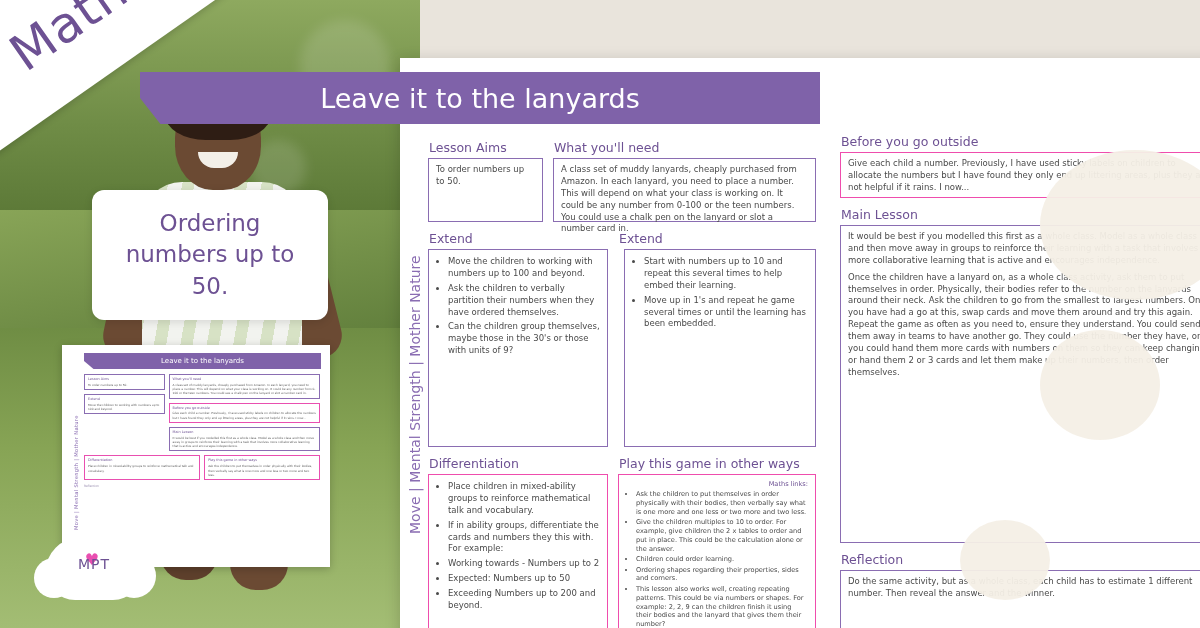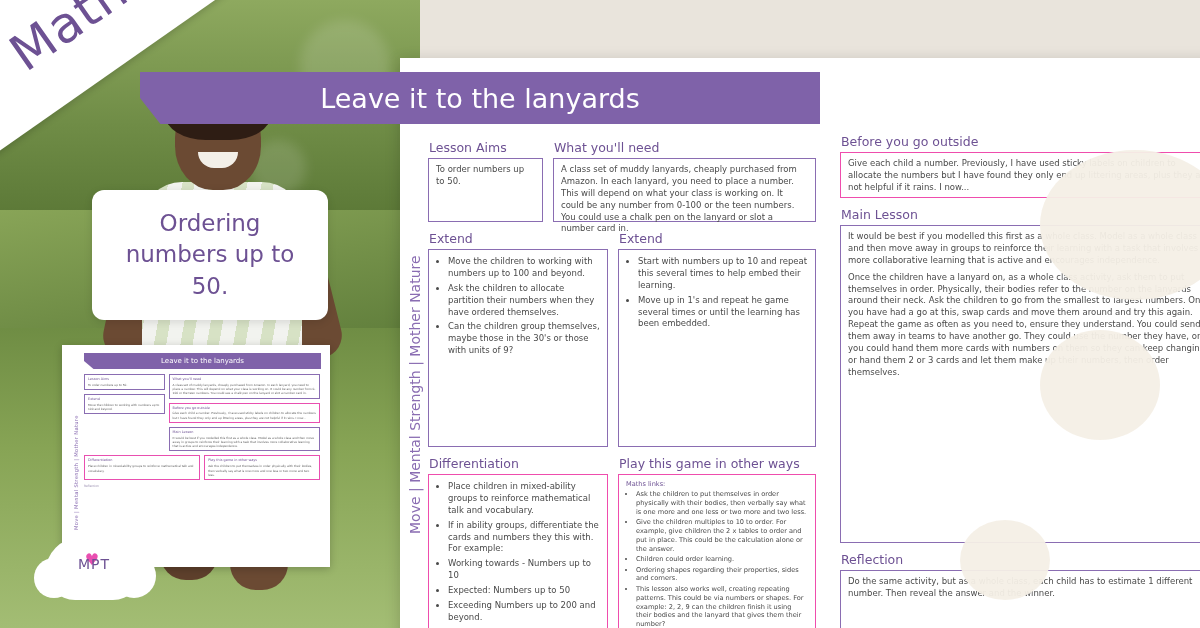--- a/index.html
+++ b/index.html
@@ -244,21 +244,21 @@
   }
   .box.pink { border: 1.5px solid #ef4dad; }
   .box ul { margin: 1px 0 0 12px; padding: 0; }
   .box li { margin-bottom: 3px; }
   .box p { margin: 0 0 5px 0; }
   .row { display: flex; gap: 10px; }
   .mb { margin-bottom: 9px; }
   .small { font-size: 6.6px; line-height: 1.35; }
   .small ul { margin: 1px 0 4px 10px; }
   .small li { margin-bottom: 1.5px; }
-  .lbl { color:#6d5193; }
+  .lbl { color:#6d5193;text-align:right; }
 
   
   .splat {
     position: absolute;
     background: #f4efe6;
     border-radius: 50%;
     opacity: .95;
   }
 </style>
 </head>
@@ -359,44 +359,44 @@
         <div class="box" style="height:64px;">A class set of muddy lanyards, cheaply purchased from Amazon. In each lanyard, you need to place a number. This will depend on what your class is working on. It could be any number from 0-100 or the teen numbers. You could use a chalk pen on the lanyard or slot a number card in.</div>
       </div>
     </div>
 
     <div class="row mb">
       <div style="width:180px;">
         <div class="sec-title">Extend</div>
         <div class="box" style="height:198px;">
           <ul>
             <li>Move the children to working with numbers up to 100 and beyond.</li>
-            <li>Ask the children to allocate partition their numbers when they have ordered themselves.</li>
+            <li>Ask the children to verbally partition their numbers when they have ordered themselves.</li>
             <li>Can the children group themselves, maybe those in the 30's or those with units of 9?</li>
           </ul>
         </div>
       </div>
       <div style="width:198px;">
         <div class="sec-title">Extend</div>
-        <div class="box" style="height:198px;">
+        <div class="box" style="height:198px;margin-left:6px;">
           <ul>
             <li>Start with numbers up to 10 and repeat this several times to help embed their learning.</li>
             <li>Move up in 1's and repeat he game several times or until the learning has been embedded.</li>
           </ul>
         </div>
       </div>
     </div>
 
     <div class="row">
       <div style="width:180px;">
         <div class="sec-title">Differentiation</div>
         <div class="box pink" style="height:162px;">
           <ul>
             <li>Place children in mixed-ability groups to reinforce mathematical talk and vocabulary.</li>
             <li>If in ability groups, differentiate the cards and numbers they this with. For example:</li>
-            <li>Working towards - Numbers up to 10</li>
+            <li>Working towards - Numbers up to 2</li>
             <li>Expected: Numbers up to 50</li>
             <li>Exceeding Numbers up to 200 and beyond.</li>
           </ul>
         </div>
       </div>
       <div style="width:198px;">
         <div class="sec-title">Play this game in other ways</div>
         <div class="box pink small" style="height:162px;">
           <div class="lbl">Maths links:</div>
           <ul>

